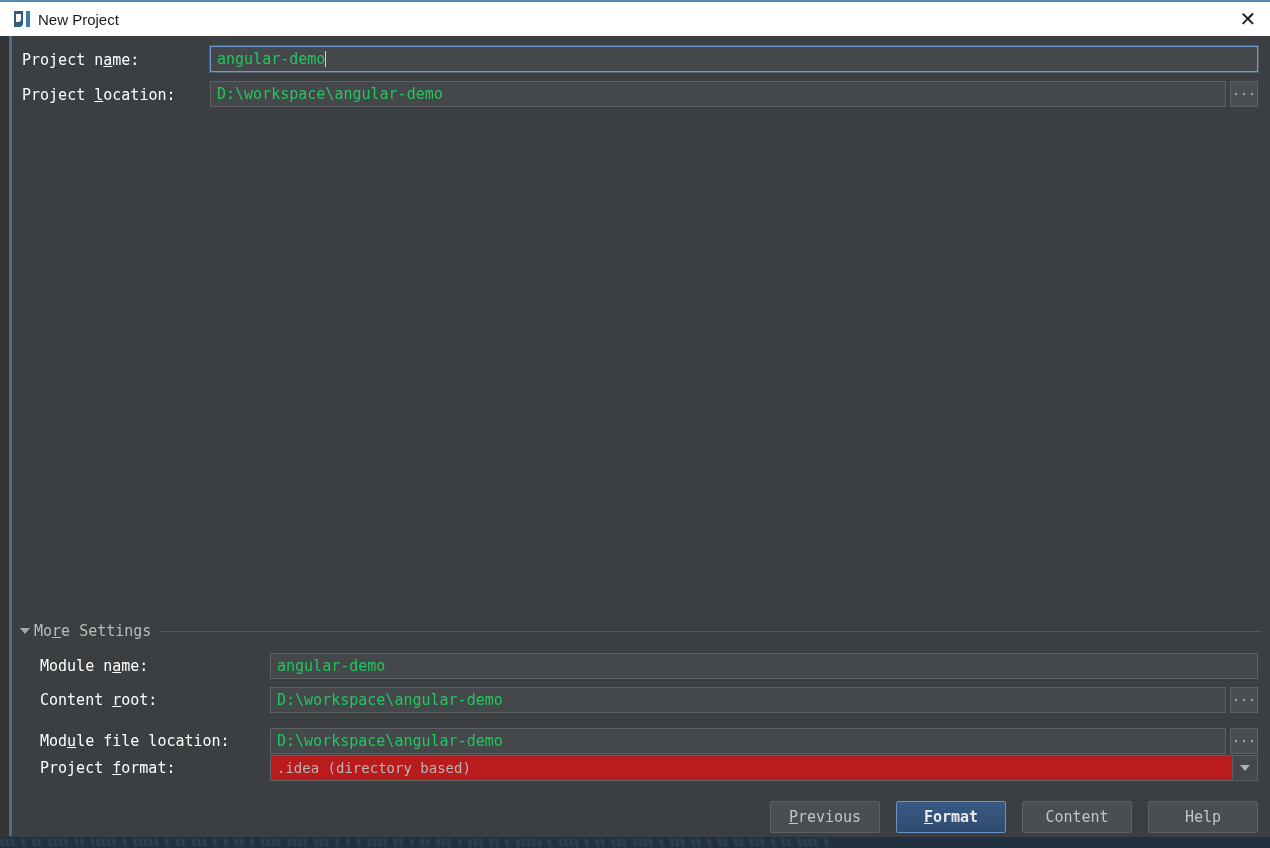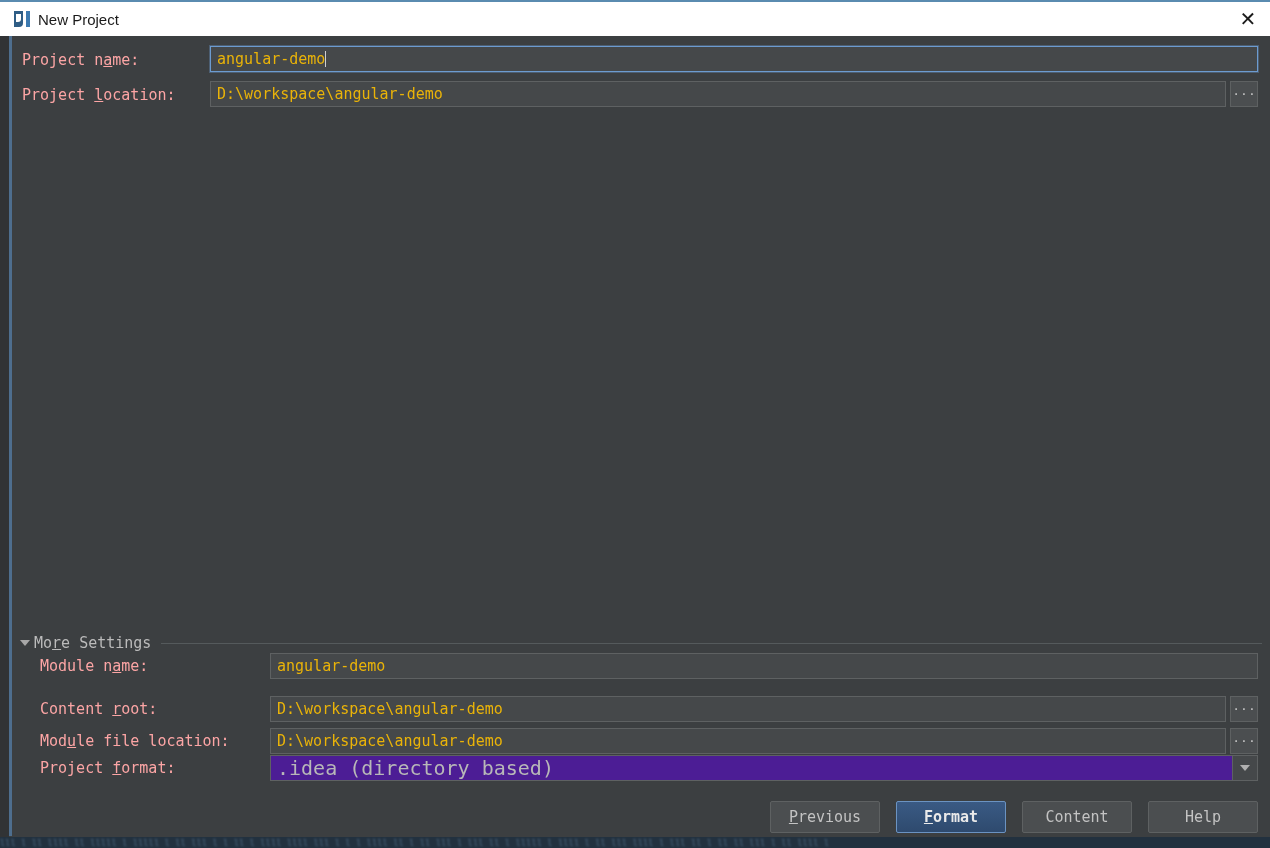--- a/index.html
+++ b/index.html
@@ -128,34 +128,34 @@
   
   #content {
     position: absolute;
     left: 12px; top: 36px;
     width: 1258px;
     height: 801px;
     background: #3c3f41;
   }
 
   .label {
-    color: #fca5a5;
+    color: #ffffff;
     font-size: 15px;
     font-family: "DejaVu Sans Mono", "Liberation Mono", monospace;
     white-space: nowrap;
     letter-spacing: 0px;
   }
   .mn { text-decoration: underline; }
 
   
   .field {
     box-sizing: border-box;
     background: #45484a;
     border: 1px solid #5e6162;
-    color: #eab308;
+    color: #22c55e;
     font-size: 15px;
     font-family: "DejaVu Sans Mono", "Liberation Mono", monospace;
     padding: 0 6px;
     display: flex;
     align-items: center;
     height: 26px;
     white-space: nowrap;
     overflow: hidden;
   }
   .field.focused {
@@ -201,21 +201,21 @@
   
   #more-settings {
     position: absolute;
     left: 0;
     top: 585px;
     width: 1258px;
     height: 160px;
   }
   #more-settings-header {
     position: absolute;
-    left: 8px; top: 12px;
+    left: 8px; top: 0;
     width: 1248px;
     height: 20px;
     display: flex;
     align-items: center;
     justify-content: space-between;
   }
   #ms-triangle {
     width: 0; height: 0;
     border-left: 5px solid transparent;
     border-right: 5px solid transparent;
@@ -239,39 +239,39 @@
   }
 
   .ms-row { position: absolute; left: 0; width: 1258px; height: 28px; }
   .ms-row > .label { position: absolute; left: 28px; top: 4px; }
   .ms-row .ms-field { position: absolute; left: 258px; top: 0px; }
   .ms-row .ms-browse { position: absolute; left: 1218px; top: 0px; }
 
   #ms-row-module-name { top: 32px; }
   #ms-row-module-name .ms-field { width: 988px; }
 
-  #ms-row-content-root { top: 75px; }
+  #ms-row-content-root { top: 66px; }
   #ms-row-content-root .ms-field { width: 956px; }
 
   #ms-row-module-file { top: 100px; margin-top: 7px; }
   #ms-row-module-file .ms-field { width: 956px; }
 
   #ms-row-project-format { top: 134px; }
   #ms-row-project-format .ms-field { width: 988px; padding-right: 0; }
 
   
   .combo {
     box-sizing: border-box;
-    background: #4c1d95;
+    background: #b91c1c;
     border: 1px solid #5e6162;
     height: 26px;
     display: flex;
     align-items: center;
     color: #b8b8b8;
-    font-size: 20px;
+    font-size: 14px;
     font-family: "DejaVu Sans Mono", "Liberation Mono", monospace;
     overflow: hidden;
   }
   .combo .combo-text {
     flex: 1 1 auto;
     padding-left: 6px;
     white-space: nowrap;
     overflow: hidden;
   }
   .combo .combo-arrow {

